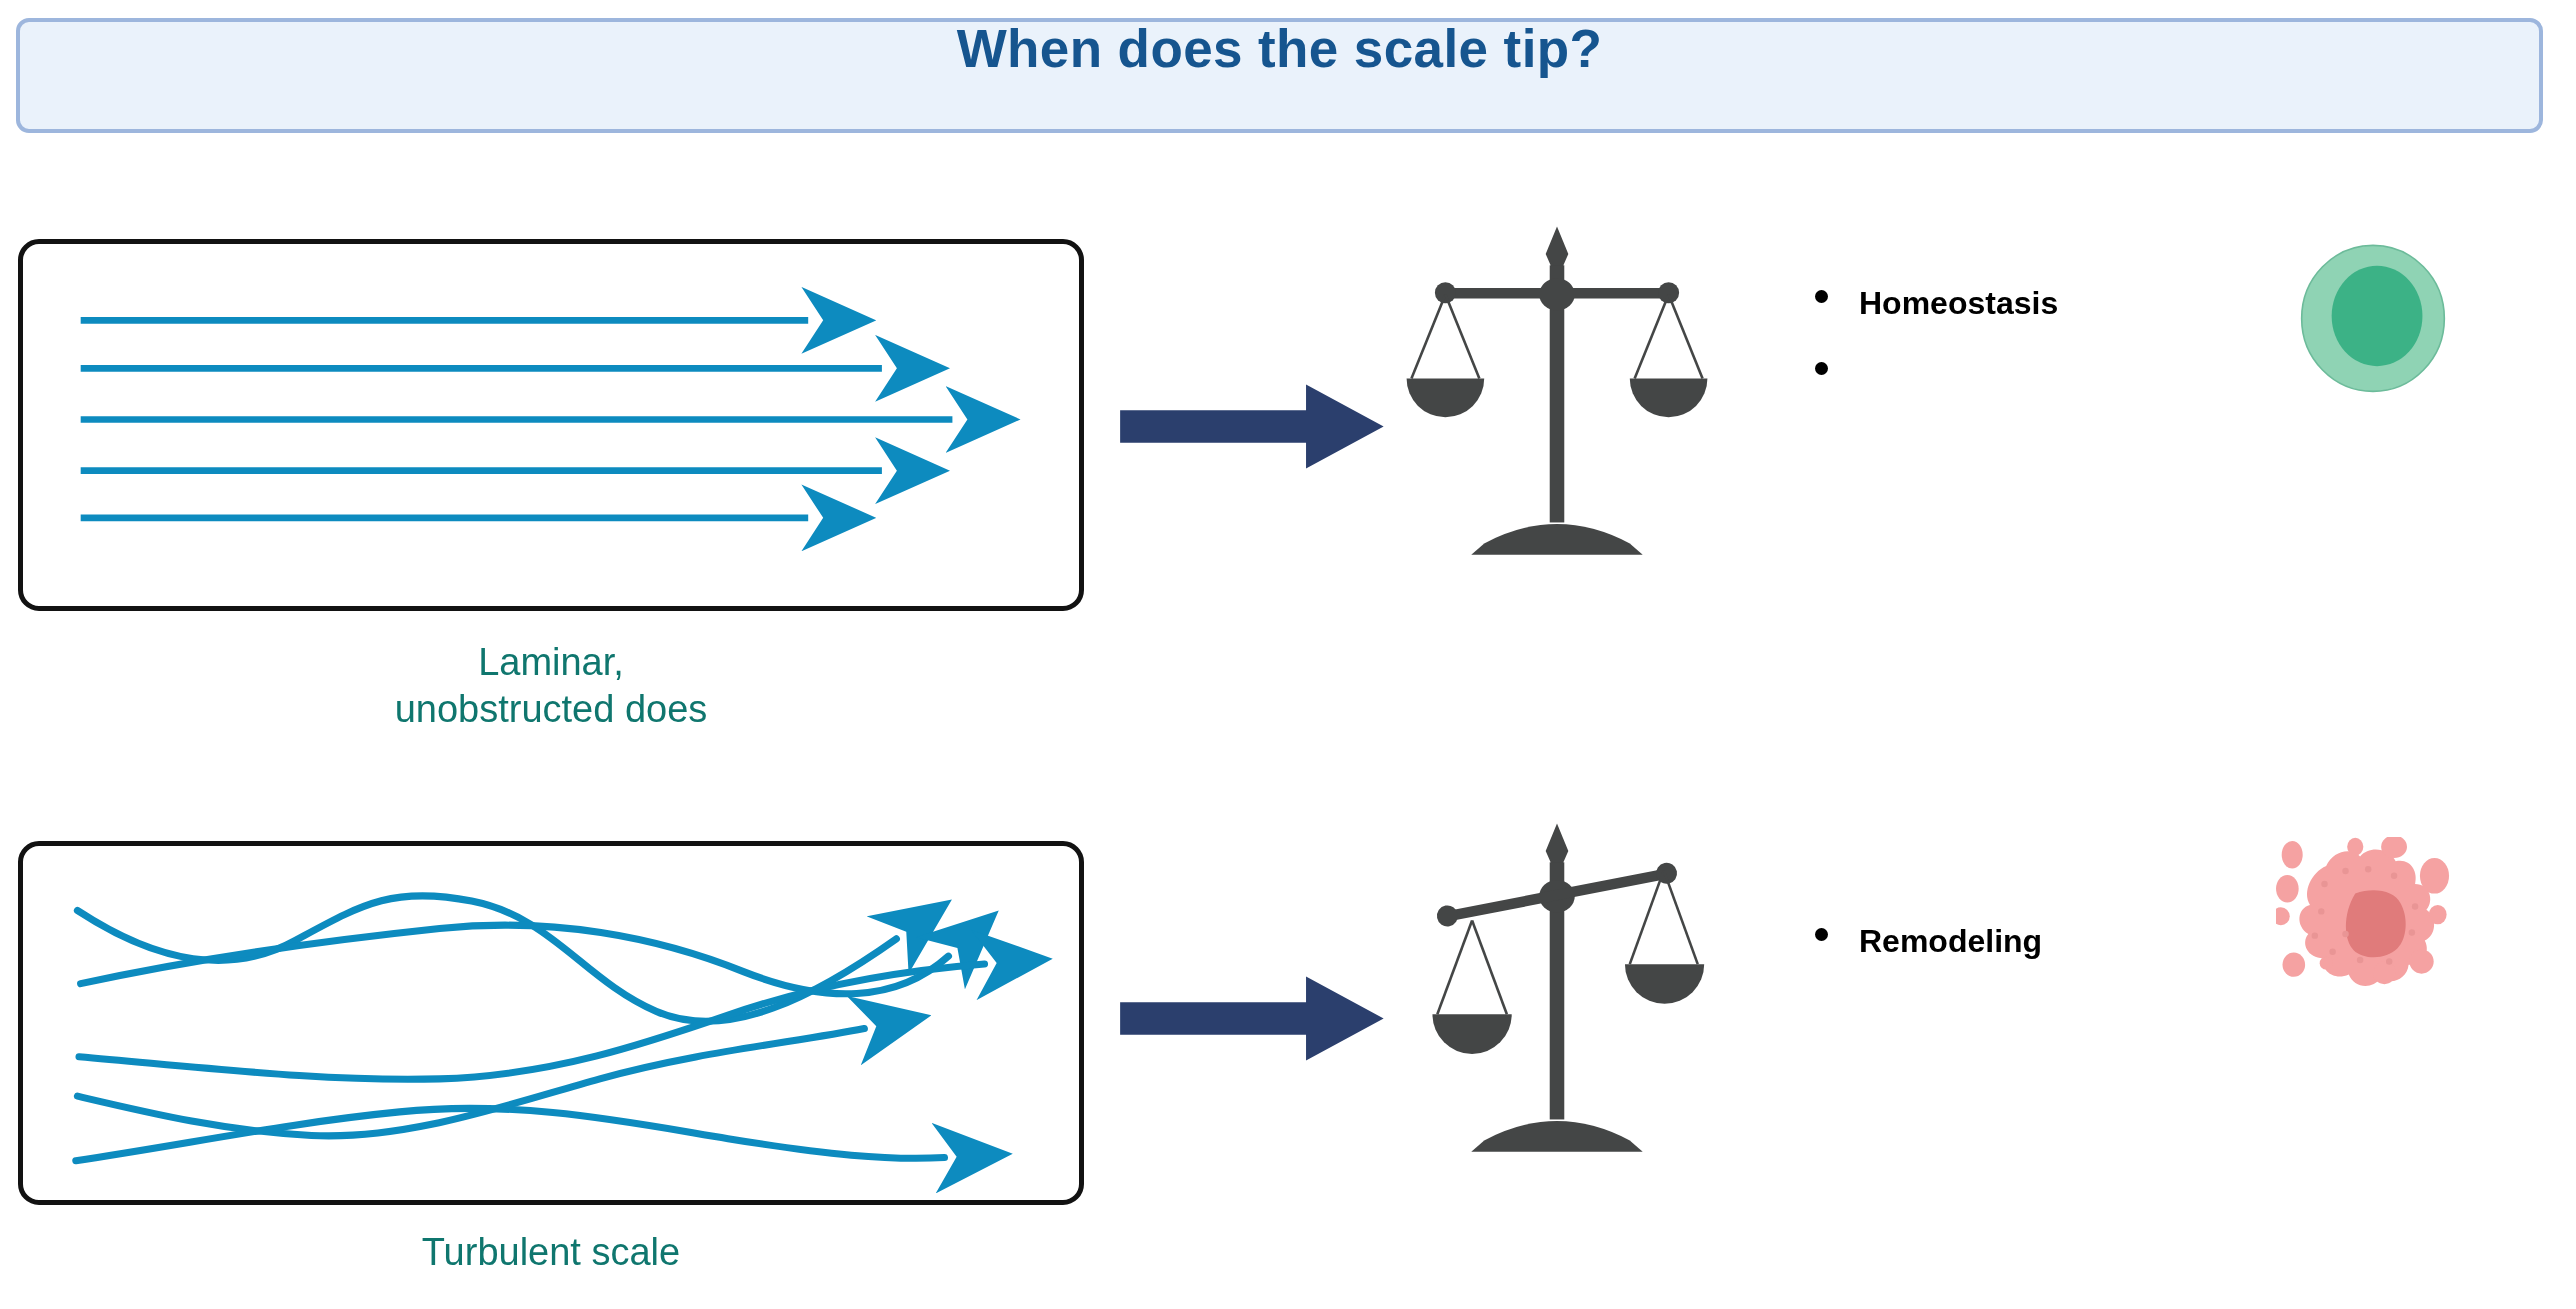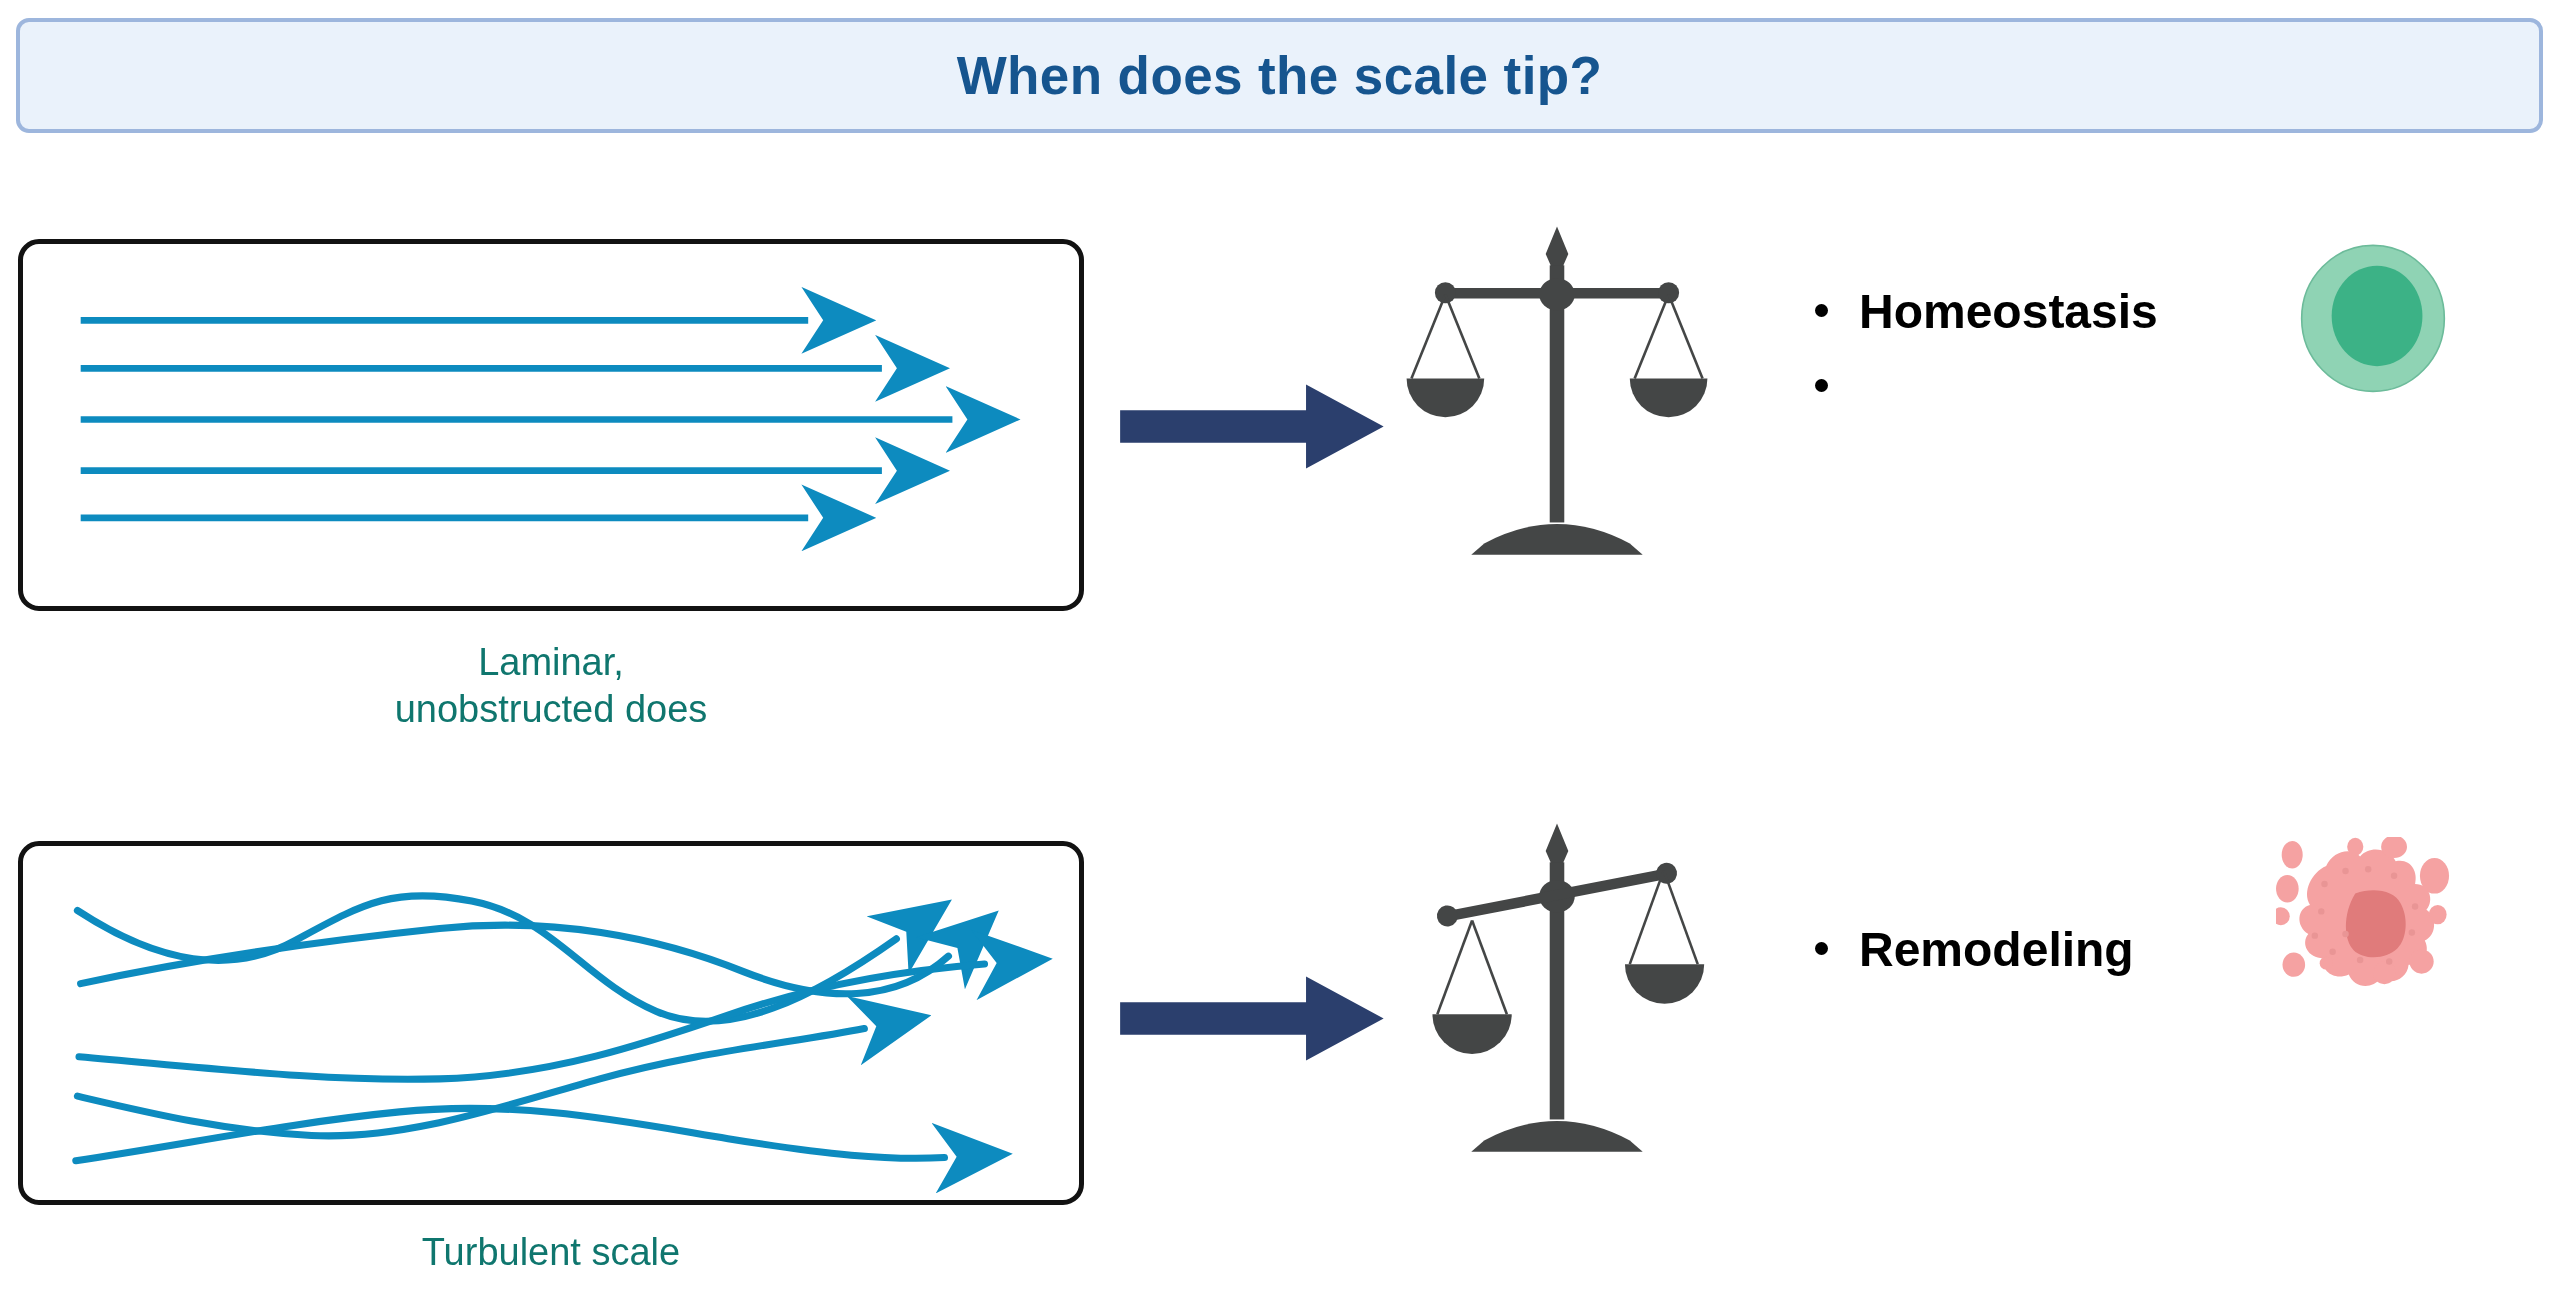--- a/index.html
+++ b/index.html
@@ -20,21 +20,20 @@
     position: absolute;
     left: 16px;
     top: 18px;
     width: 2527px;
     height: 115px;
     background: #eaf2fb;
     border: 4px solid #9db6dd;
     border-radius: 13px;
     box-sizing: border-box;
     display: flex;
-    align-items: center;
     justify-content: center;
   }
   #title-text {
     color: #16558f;
     font-size: 53px;
     font-weight: bold;
     letter-spacing: 0.4px;
     line-height: 1;
   }
 
@@ -107,21 +106,21 @@
     width: 13px;
     height: 13px;
     border-radius: 50%;
     background: #000000;
     margin-right: 31px;
     flex: none;
     position: relative;
     top: -11.3px;
   }
   .bullet-text {
-    font-size: 48px;
+    font-size: 32px;
     color: #000000;
     line-height: 1.05;
   }
   .bullet-text .b { font-weight: bold; }
   .bullet-text .n { font-weight: normal; }
 
   
   .cell-icon { position: absolute; }
   #cell-healthy { left: 2296px; top: 243px; width: 154px; height: 154px; }
   #cell-remodel { left: 2276px; top: 837px; width: 186px; height: 190px; }

